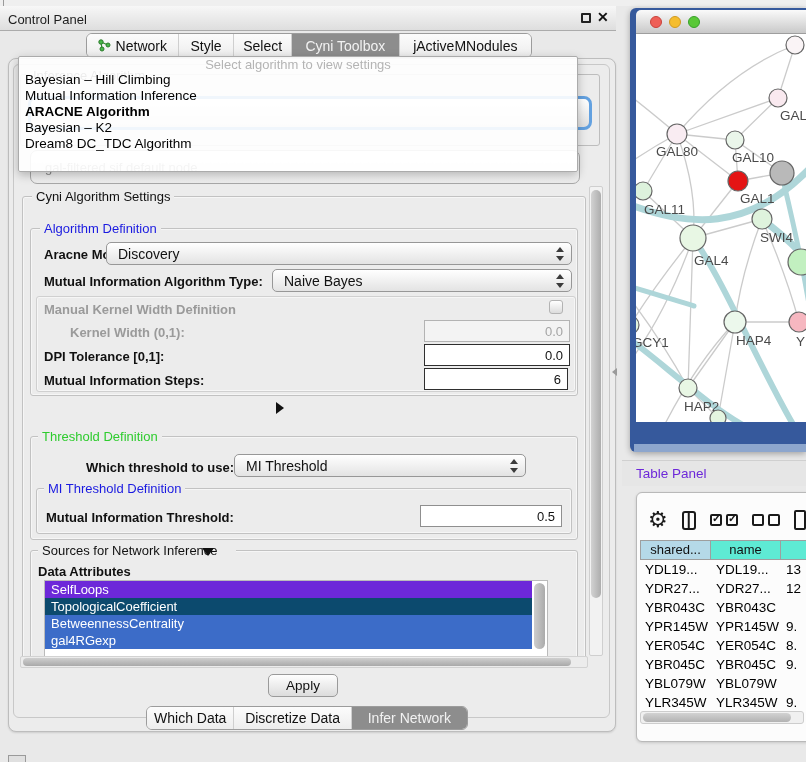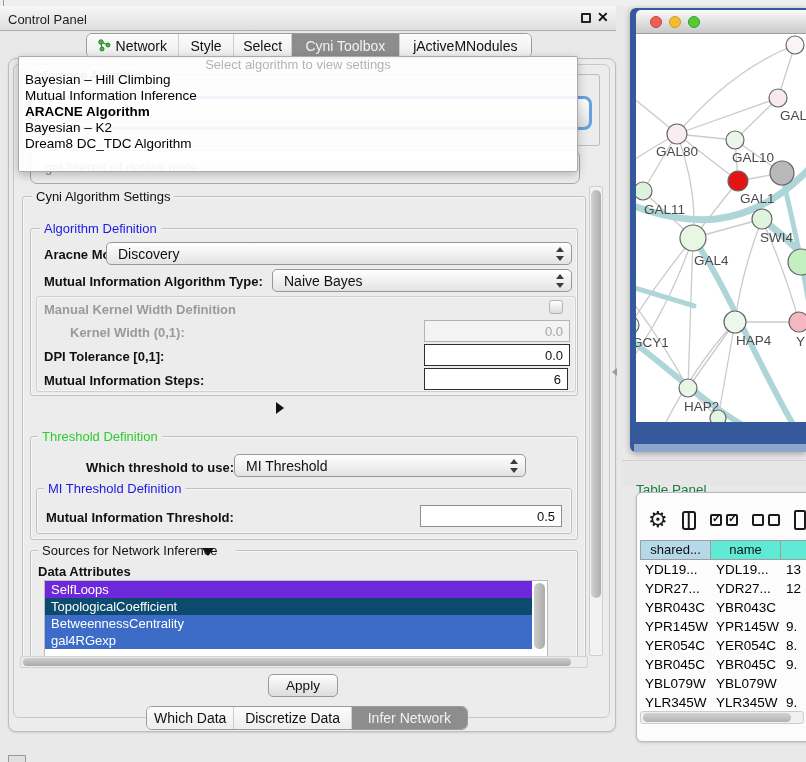--- a/index.html
+++ b/index.html
@@ -89,21 +89,21 @@
     border-top-left-radius:6px; border-bottom-left-radius:6px; box-shadow:0 2px 6px rgba(0,0,0,.3); }
   .net-titlebar { left:636px; top:10px; width:170px; height:24px;
     background:linear-gradient(#fafafa,#c9c9c9); border-top-left-radius:5px; border-bottom:1px solid #9e9e9e; }
   .light { position:absolute; top:6px; width:12px; height:12px; border-radius:50%; }
   .net-canvas { left:636px; top:34px; width:170px; height:388px; background:#fff; overflow:hidden; }
   .net-bottom { left:636px; top:422px; width:170px; height:22px; background:#36599c; }
   .net-bottom2 { left:634px; top:444px; width:172px; height:8px; background:#8da6cd; }
 
   
   .tp-header { left:622px; top:460px; width:184px; height:26px; background:#e6e6e6; border-top:1px solid #d0d0d0; }
-  .tp-title { left:636px; top:482px; font-size:13.5px; color:#15803d; }
+  .tp-title { left:636px; top:466px; font-size:13.5px; color:#6d28d9; }
   .tp-box { left:636px; top:492px; width:176px; height:250px; background:#fcfcfc;
     border:1px solid #b9b9b9; border-radius:6px 0 0 6px; box-shadow:0 1px 3px rgba(0,0,0,.15); }
   .tp-toolbar { left:640px; top:500px; width:166px; height:40px; display:flex; align-items:center; gap:14px; padding-left:8px; }
   .icon-cols { width:19px; height:19px; border:2.5px solid #1a1a1a; border-radius:3px; position:relative; }
   .icon-cols::after { content:""; position:absolute; left:50%; top:0; bottom:0; width:2.5px; background:#1a1a1a; transform:translateX(-50%); }
   .icon-chk { width:12px; height:12px; border:2px solid #1a1a1a; border-radius:2px; position:relative; }
   .icon-chk.on::after { content:"✓"; position:absolute; left:0px; top:-4px; font-size:11px; font-weight:bold; color:#1a1a1a; }
   .icon-doc { width:16px; height:20px; border:2.5px solid #1a1a1a; border-radius:2px; }
   .tbl { left:640px; top:540px; width:166px; height:170px; overflow:hidden; font-size:13.5px; }
   .tbl-headrow { display:flex; height:20px; }

